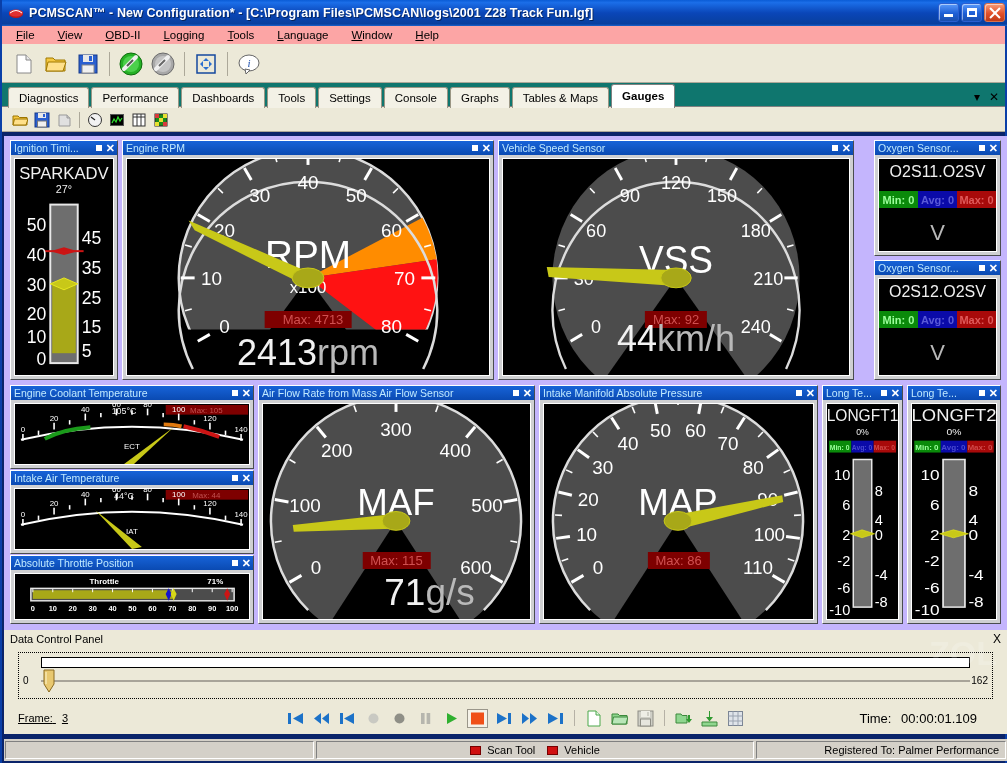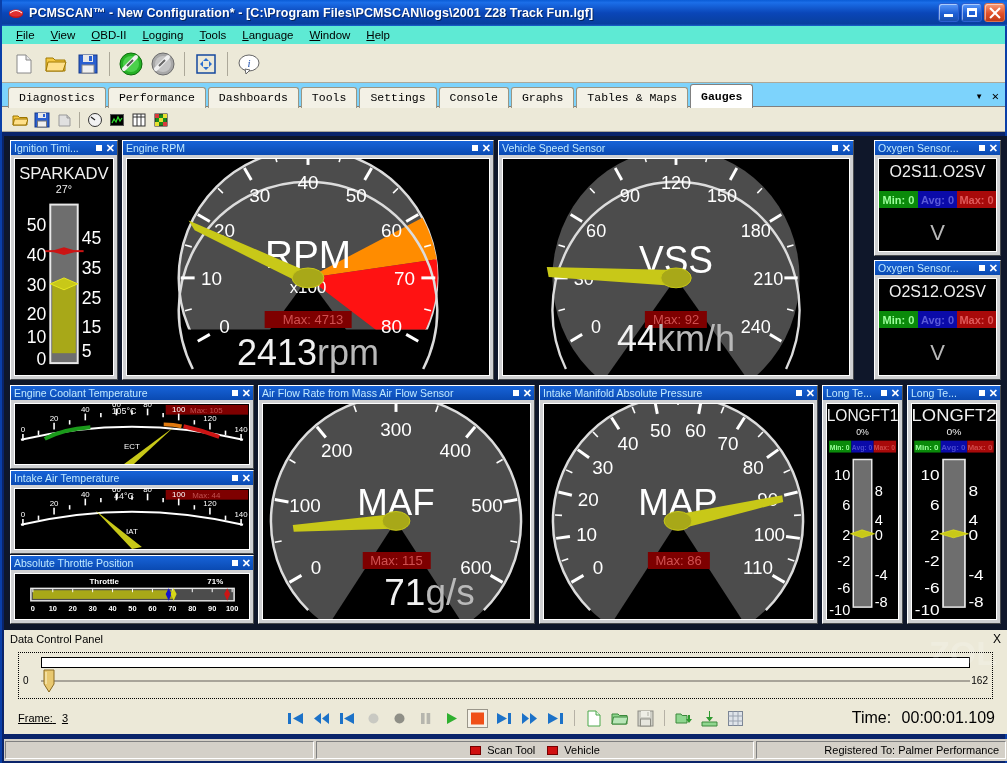--- a/index.html
+++ b/index.html
@@ -40,40 +40,39 @@
   }
   .wbtn.close{ background:linear-gradient(to bottom,#f79e7a,#e2502a 55%,#c03a18); border-color:#d8704c;}
   .wbtn i{position:absolute;display:block;}
   .wbtn.min i{ left:5px; bottom:4px; width:9px;height:3px;background:#fff;}
   .wbtn.max i{ left:5px; top:4px; width:10px;height:9px;border:2px solid #fff; border-top-width:3px;}
   .wbtn.close i{ left:9px; top:2px; width:2px;height:14px;background:#fff;}
   .wbtn.close i.b{ transform:rotate(45deg);} .wbtn.close i.c{transform:rotate(-45deg);}
 
   
   .menubar{
-    height:19px; background:#5eead4; display:flex; align-items:center;
-    padding-left:6px; gap:0px; border-bottom:1px solid #ece9d8;
+    height:19px; background:#fca5a5; display:flex; align-items:center;
+    padding-left:6px; gap:7px; border-bottom:1px solid #ece9d8;
   }
   .menubar .mi{ padding:1px 8px; font-size:11.5px; color:#000; cursor:default;}
   .menubar .mi u{ text-decoration:underline;}
 
   
   .toolbar{
     height:38px;background:#ece9d8;display:flex;align-items:center;
     padding-left:6px; border-bottom:1px solid #aca899;
   }
   .tbtn{ width:32px;height:32px;display:flex;align-items:center;justify-content:center;position:relative;}
   .tsep{ width:1px;height:24px;background:#aca899;margin:0 5px;}
 
   
   .tabstrip{
-    height:25px;background:#7dd3fc;position:relative;
+    height:25px;background:#0f766e;position:relative;
     display:flex;align-items:flex-end;padding-left:6px;
     border-bottom:1px solid #ece9d8;
-    font-family:Liberation Mono, monospace;
   }
   .tab{
     height:21px;line-height:20px;padding:0 10px;margin-right:2px;
     background:#f3f1e6;border:1px solid #9a9684;border-bottom:none;
     border-radius:3px 3px 0 0; font-size:11.5px; color:#000;
     position:relative; top:1px;
   }
   .tab.active{ height:24px; line-height:23px; font-weight:bold; background:#ffffff; border-color:#808080; top:1px; z-index:3;}
   .tabtools{ position:absolute; right:6px; bottom:3px; display:flex; gap:9px; font-size:12px;}
   .tabline{ position:absolute; left:0;right:0;bottom:0;height:1px;background:#808080;}
@@ -82,21 +81,21 @@
   .gtoolbar{
     height:24px;background:#ece9d8;display:flex;align-items:center;padding-left:7px;
     border-bottom:1px solid #aca899;
   }
   .gbtn{ width:22px;height:20px;display:flex;align-items:center;justify-content:center;}
   .gsep{ width:1px;height:16px;background:#aca899;margin:0 4px;}
 
   
   .workspace{
     position:absolute; left:2px; top:136px; width:1003px; height:494px;
-    background:#0f172a;
+    background:#c4b5fd;
     overflow:hidden;
   }
   .panel{
     position:absolute; background:#cfd0d2;
     border:1px solid #ffffff; border-right-color:#4a4d50; border-bottom-color:#4a4d50;
   }
   .pcaption{
     height:14px; background:linear-gradient(to bottom,#1763d8,#0a4ab2);
     display:flex;align-items:center; padding:0 2px 0 3px; color:#c9f0ff;
     font-size:10.5px; white-space:nowrap; overflow:hidden;
@@ -956,21 +955,21 @@
               <path d="M1 12 h15 v4 H1z" fill="#8fd68f" stroke="#3c893c"></path>
             </svg>
           </span>
           <span style="display: flex; align-items: center; justify-content: center; width: 23px; height: 22px;">
             <svg width="17" height="17" viewBox="0 0 17 17">
               <rect x="1.5" y="1.5" width="14" height="14" fill="#dfe4ea" stroke="#7b8594"></rect>
               <path d="M1.5 6 h14 M1.5 11 h14 M6 1.5 v14 M11 1.5 v14" stroke="#9aa3b0"></path>
             </svg>
           </span>
         </div>
-      <div style="width:190px;text-align:right;padding-right:12px;font-size:16px;">
+      <div style="width:190px;text-align:right;padding-right:30px;font-size:13px;">
         <span>Time:</span>
         <span style="margin-left:6px;">00:00:01.109</span>
       </div>
     </div>
     <div class="wm" style="right:10px;top:4px;font-size:34px;">ZOL</div>
   </div>
 
   <div class="statusbar">
     <div class="sbcell" style="flex:1;justify-content:flex-start;padding-left:6px;"></div>
     <div class="sbcell" style="width:438px;gap:6px;">

